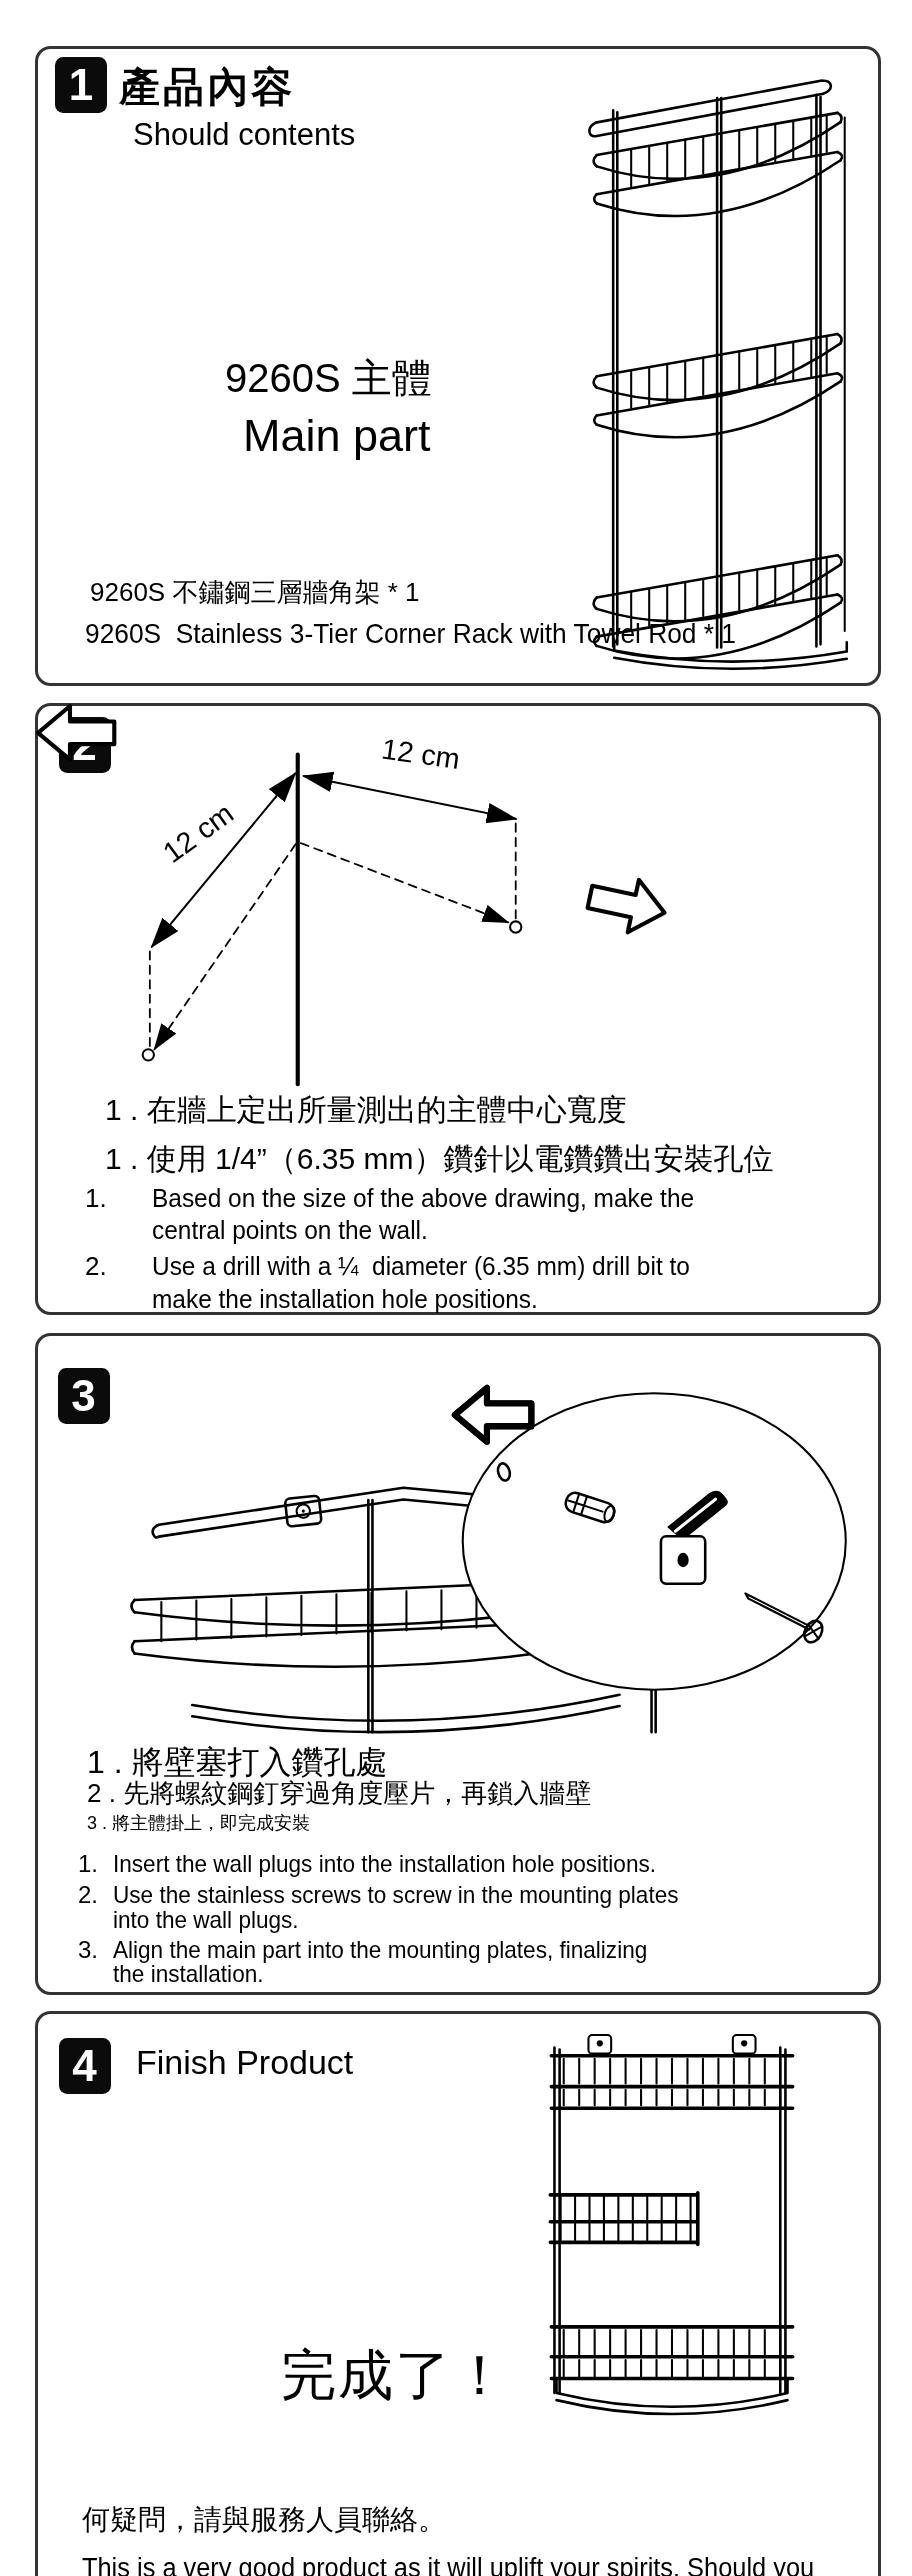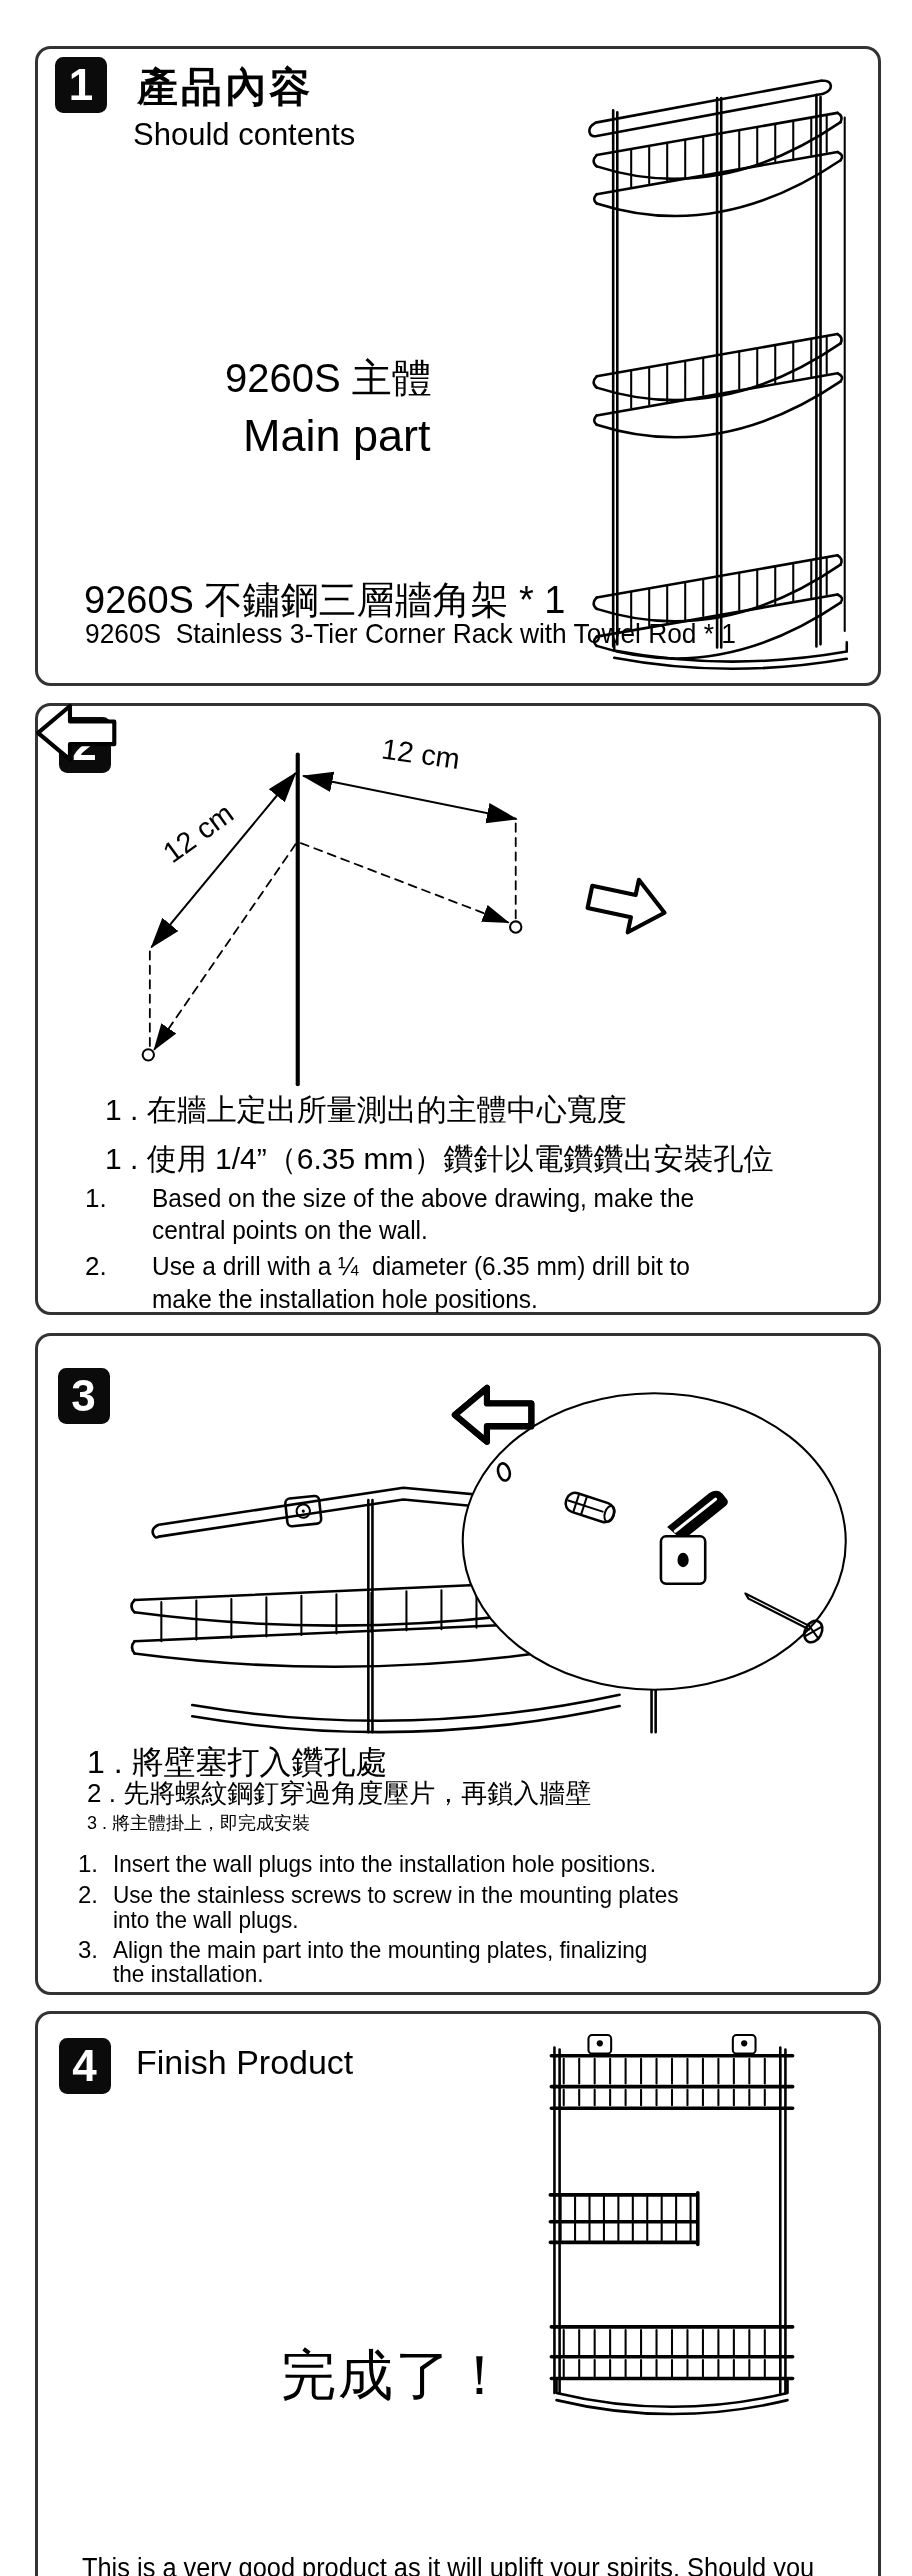--- a/index.html
+++ b/index.html
@@ -18,25 +18,25 @@
   .thin{stroke-width:4}
   .dash{stroke-dasharray:16 12;stroke-width:3.5}
   .ba{fill:#fff;stroke-width:8}
   .inkfill{fill:#000;stroke:none}
 </style>
 </head>
 <body>
 
 <div class="sec" style="top:46px;height:640px">
   <div class="badge" style="left:17px;top:8.2px">1</div>
-  <div class="abs" style="left:99px;top:11.3px;font-size:41px;font-weight:bold;letter-spacing:3.1px">產品內容</div>
+  <div class="abs" style="left:81px;top:11.3px;font-size:41px;font-weight:bold;letter-spacing:3.1px">產品內容</div>
   <div class="abs" style="left:95px;top:68px;font-size:31px">Should contents</div>
   <div class="abs" style="left:187px;top:302px;font-size:40px">9260S 主體</div>
   <div class="abs" style="left:205px;top:361px;font-size:45px">Main part</div>
-  <div class="abs" style="left:46px;top:526px;font-size:38px">9260S 不鏽鋼三層牆角架 * 1</div>
+  <div class="abs" style="left:52px;top:526px;font-size:26px">9260S 不鏽鋼三層牆角架 * 1</div>
   <div class="abs cond" style="left:47px;top:569px;font-size:28px">9260S  Stainless 3-Tier Corner Rack with Towel Rod * 1</div>
 
   <svg style="left:498px;top:0" width="319" height="634" viewBox="0 0 620 1230">
     <defs>
       <g id="bk">
         <path d="M118 170 L586 88"></path>
         <path d="M118 246 L586 164"></path>
         <path d="M118 192 Q355 268 592 106"></path>
         <path d="M118 264 Q355 340 592 180"></path>
         <path d="M118 170 Q106 182 118 192 M118 246 Q108 256 118 264"></path>
@@ -181,16 +181,17 @@
     <g>
       <path d="M16 572 H484 M16 630 H484 M16 672 H484" style="stroke-width:7"></path>
       <path class="thin" d="M40 578V626M70 578V626M100 578V626M130 578V626M160 578V626M190 578V626M220 578V626M250 578V626M280 578V626M310 578V626M340 578V626M370 578V626M400 578V626M430 578V626M460 578V626"></path>
       <path class="thin" d="M40 636V668M70 636V668M100 636V668M130 636V668M160 636V668M190 636V668M220 636V668M250 636V668M280 636V668M310 636V668M340 636V668M370 636V668M400 636V668M430 636V668M460 636V668"></path>
     </g>
     <path d="M26 700 Q250 754 474 700 M26 714 Q250 768 474 714 M26 700 V676 M474 700 V676"></path>
   </svg>
 
   <div class="abs" style="left:243px;top:325px;font-size:55px;font-weight:normal;letter-spacing:2.1px">完成了！</div>
 
+  <div class="abs" style="left:44px;top:487px;font-size:28px">何疑問，請與服務人員聯絡。</div>
   <div class="abs cond" style="left:44px;top:539px;font-size:27px">This is a very good product as it will uplift your spirits. Should you</div>
 
 </div>
 
 
 </body></html>

